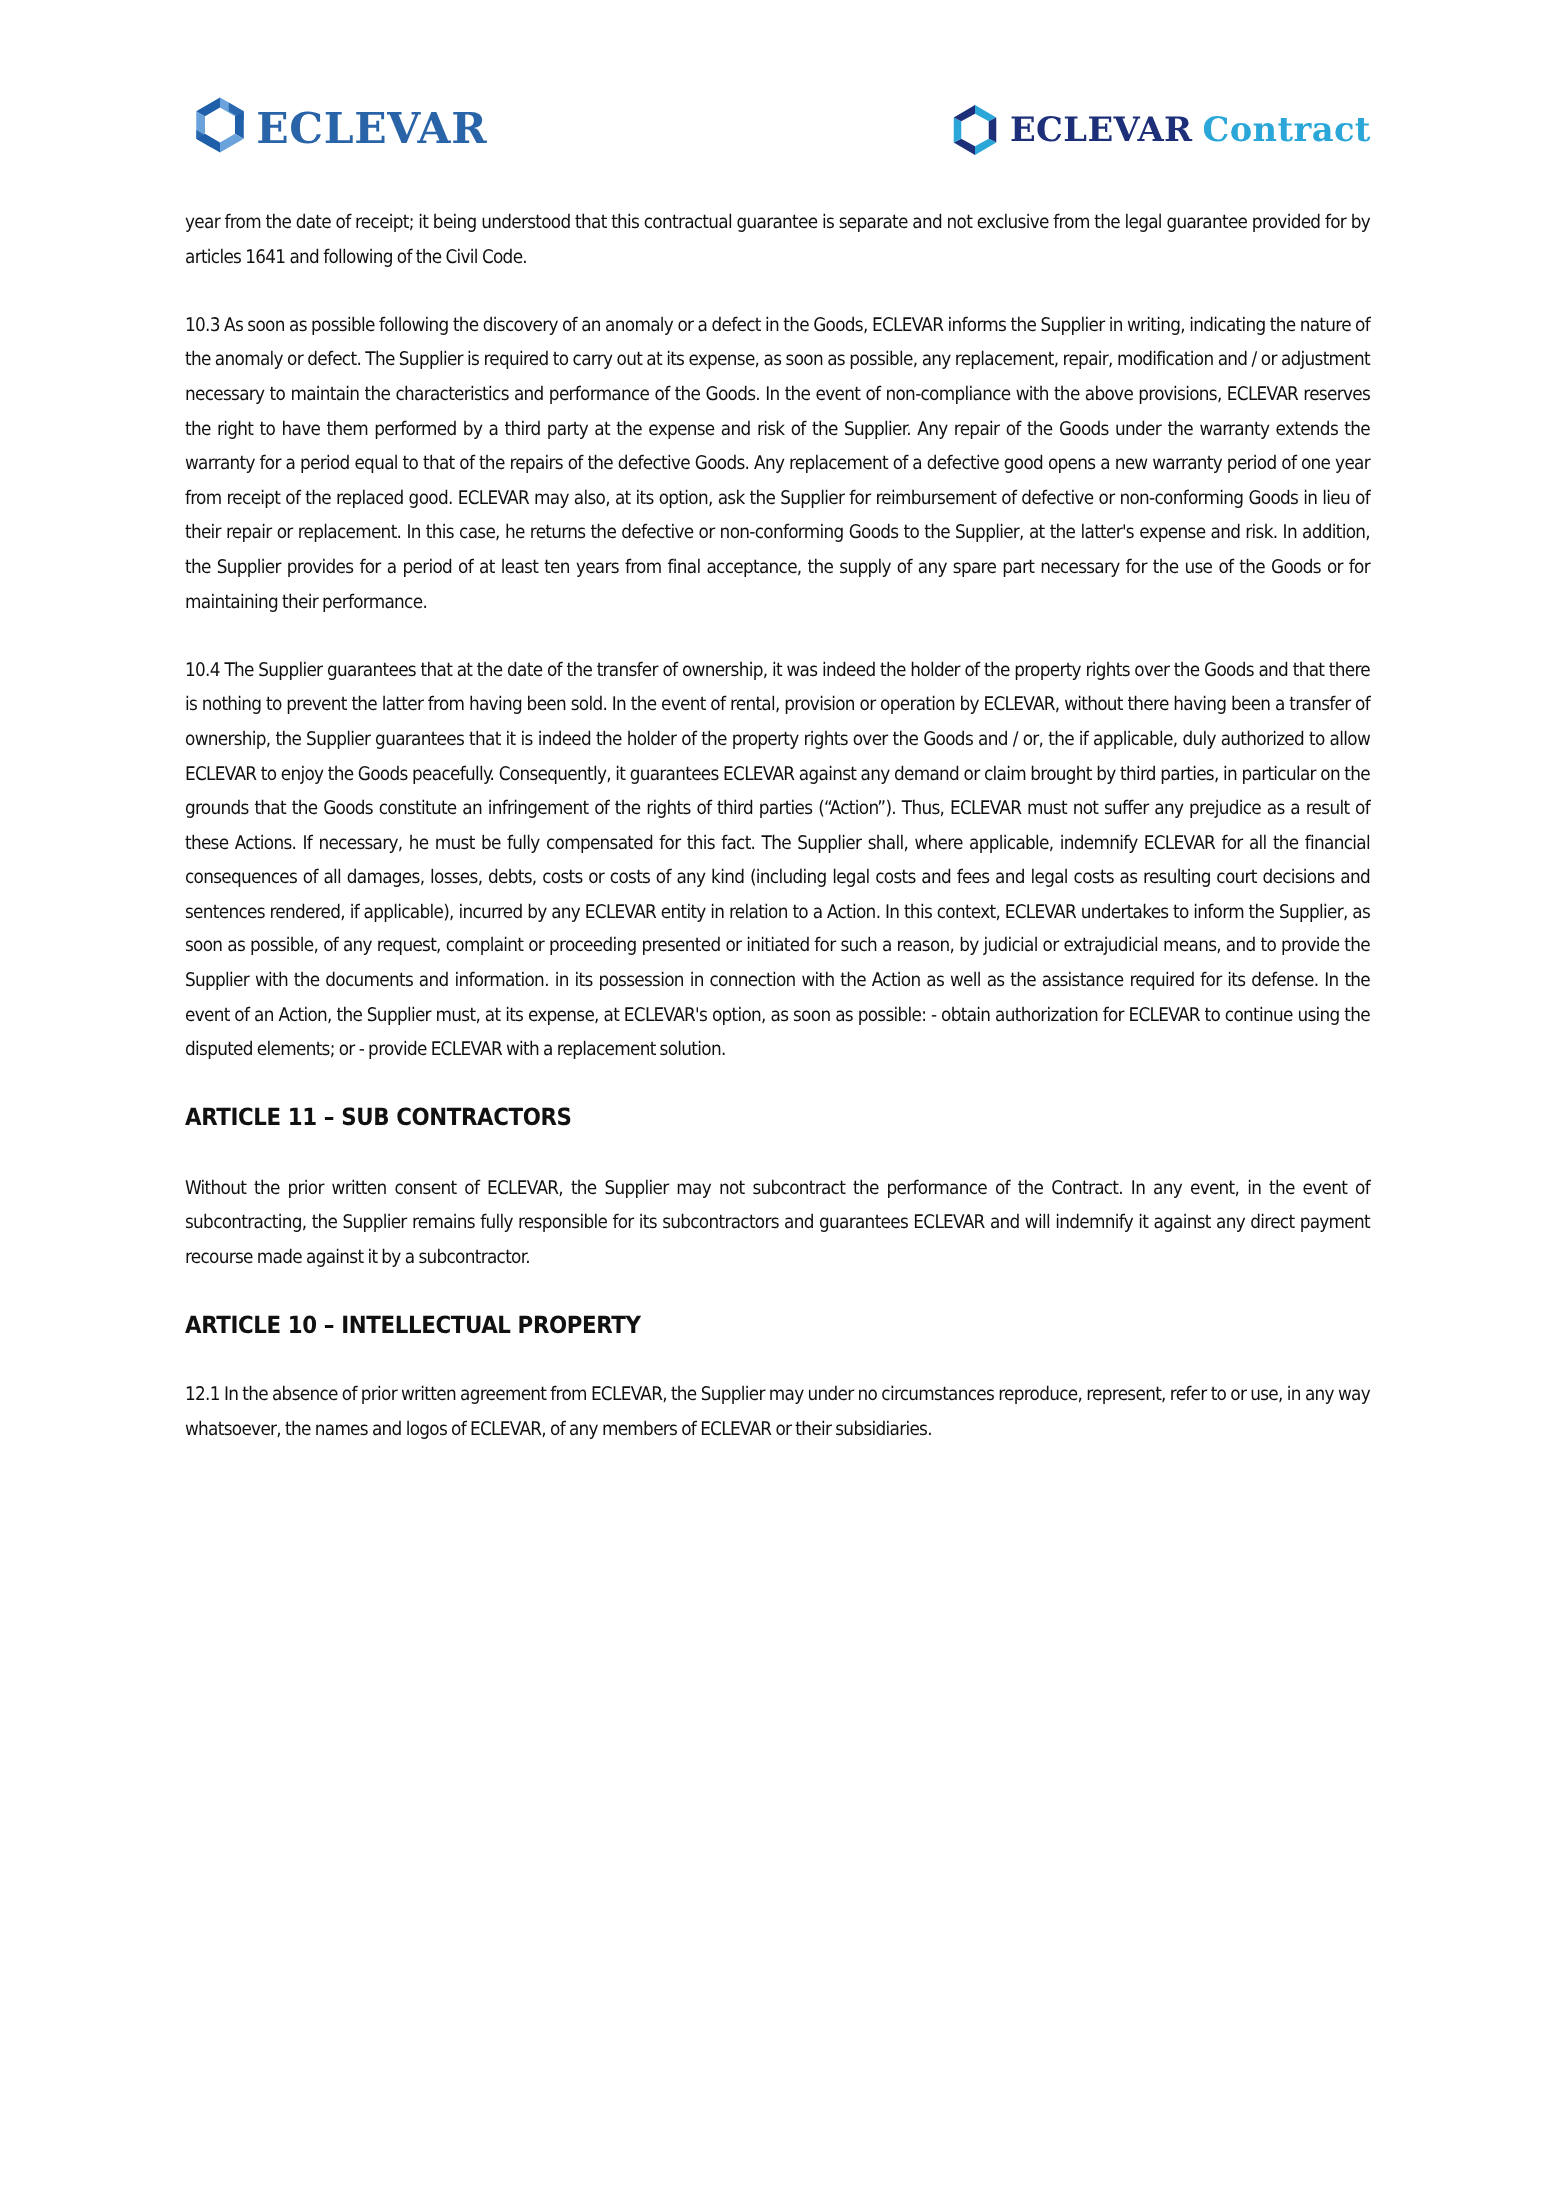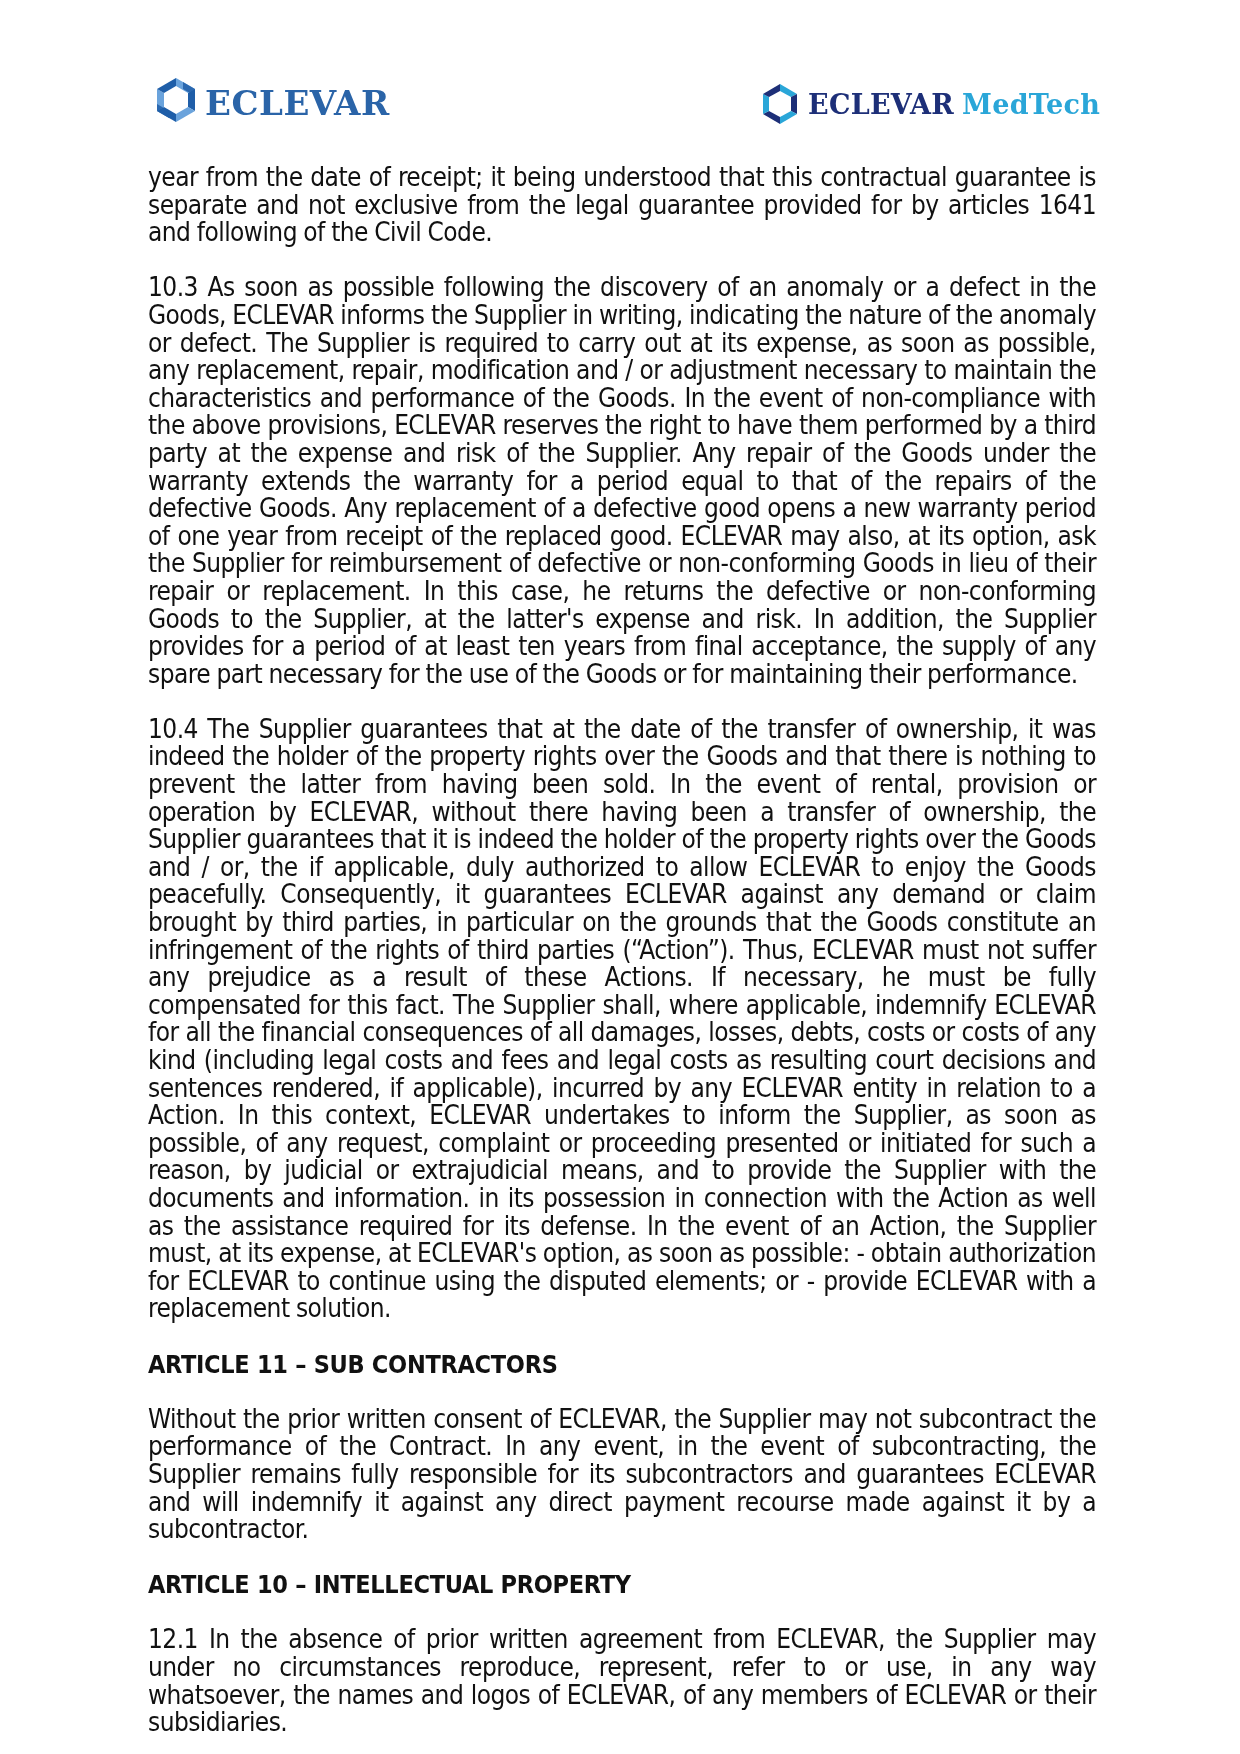--- a/index.html
+++ b/index.html
@@ -60,31 +60,31 @@
       margin-left: 8px;
       letter-spacing: 0.3px;
     }
     .content {
       position: absolute;
       left: 148px;
       top: 164px;
       width: 948px;
     }
     .para {
-      font-size: 26px;
+      font-size: 15px;
       line-height: 27.6px;
       text-align: justify;
       margin: 0 0 27.6px 0;
       letter-spacing: -0.55px;
       word-spacing: -0.5px;
       font-family: "DejaVu Sans Condensed", "DejaVu Sans", sans-serif;
       font-stretch: condensed;
     }
     .heading {
-      font-size: 25px;
+      font-size: 19px;
       line-height: 27.6px;
       font-weight: bold;
       margin: 0 0 27.6px 0;
       letter-spacing: -0.3px;
       font-family: "DejaVu Sans Condensed", "DejaVu Sans", sans-serif;
       font-stretch: condensed;
     }
   </style>
 </head>
 <body>
@@ -108,21 +108,21 @@
   <div class="logo-right">
     <svg class="logo-mark" width="40" height="44" viewBox="0 0 40 44">
       <polygon points="20,2 37,12 31,15 20,9" fill="#2aa6d8"></polygon>
       <polygon points="37,12 37,32 31,29 31,15" fill="#1d2f78"></polygon>
       <polygon points="37,32 20,42 20,35 31,29" fill="#2aa6d8"></polygon>
       <polygon points="20,42 3,32 9,29 20,35" fill="#1d2f78"></polygon>
       <polygon points="3,32 3,12 9,15 9,29" fill="#2aa6d8"></polygon>
       <polygon points="3,12 20,2 20,9 9,15" fill="#1d2f78"></polygon>
     </svg>
     <span class="logo-text-right-a">ECLEVAR</span>
-    <span class="logo-text-right-b">MedTech</span>
+    <span class="logo-text-right-b">Contract</span>
   </div>
 </div>
 
 <div class="content">
   <p class="para">year from the date of receipt; it being understood that this contractual guarantee is separate and not exclusive from the legal guarantee provided for by articles 1641 and following of the Civil Code.</p>
   <p class="para">10.3 As soon as possible following the discovery of an anomaly or a defect in the Goods, ECLEVAR informs the Supplier in writing, indicating the nature of the anomaly or defect. The Supplier is required to carry out at its expense, as soon as possible, any replacement, repair, modification and / or adjustment necessary to maintain the characteristics and performance of the Goods. In the event of non-compliance with the above provisions, ECLEVAR reserves the right to have them performed by a third party at the expense and risk of the Supplier. Any repair of the Goods under the warranty extends the warranty for a period equal to that of the repairs of the defective Goods. Any replacement of a defective good opens a new warranty period of one year from receipt of the replaced good. ECLEVAR may also, at its option, ask the Supplier for reimbursement of defective or non-conforming Goods in lieu of their repair or replacement. In this case, he returns the defective or non-conforming Goods to the Supplier, at the latter's expense and risk. In addition, the Supplier provides for a period of at least ten years from final acceptance, the supply of any spare part necessary for the use of the Goods or for maintaining their performance.</p>
   <p class="para">10.4 The Supplier guarantees that at the date of the transfer of ownership, it was indeed the holder of the property rights over the Goods and that there is nothing to prevent the latter from having been sold. In the event of rental, provision or operation by ECLEVAR, without there having been a transfer of ownership, the Supplier guarantees that it is indeed the holder of the property rights over the Goods and / or, the if applicable, duly authorized to allow ECLEVAR to enjoy the Goods peacefully. Consequently, it guarantees ECLEVAR against any demand or claim brought by third parties, in particular on the grounds that the Goods constitute an infringement of the rights of third parties (“Action”). Thus, ECLEVAR must not suffer any prejudice as a result of these Actions. If necessary, he must be fully compensated for this fact. The Supplier shall, where applicable, indemnify ECLEVAR for all the financial consequences of all damages, losses, debts, costs or costs of any kind (including legal costs and fees and legal costs as resulting court decisions and sentences rendered, if applicable), incurred by any ECLEVAR entity in relation to a Action. In this context, ECLEVAR undertakes to inform the Supplier, as soon as possible, of any request, complaint or proceeding presented or initiated for such a reason, by judicial or extrajudicial means, and to provide the Supplier with the documents and information. in its possession in connection with the Action as well as the assistance required for its defense. In the event of an Action, the Supplier must, at its expense, at ECLEVAR's option, as soon as possible: - obtain authorization for ECLEVAR to continue using the disputed elements; or - provide ECLEVAR with a replacement solution.</p>
   <h2 class="heading">ARTICLE 11 – SUB CONTRACTORS</h2>
   <p class="para">Without the prior written consent of ECLEVAR, the Supplier may not subcontract the performance of the Contract. In any event, in the event of subcontracting, the Supplier remains fully responsible for its subcontractors and guarantees ECLEVAR and will indemnify it against any direct payment recourse made against it by a subcontractor.</p>
   <h2 class="heading">ARTICLE 10 – INTELLECTUAL PROPERTY</h2>

